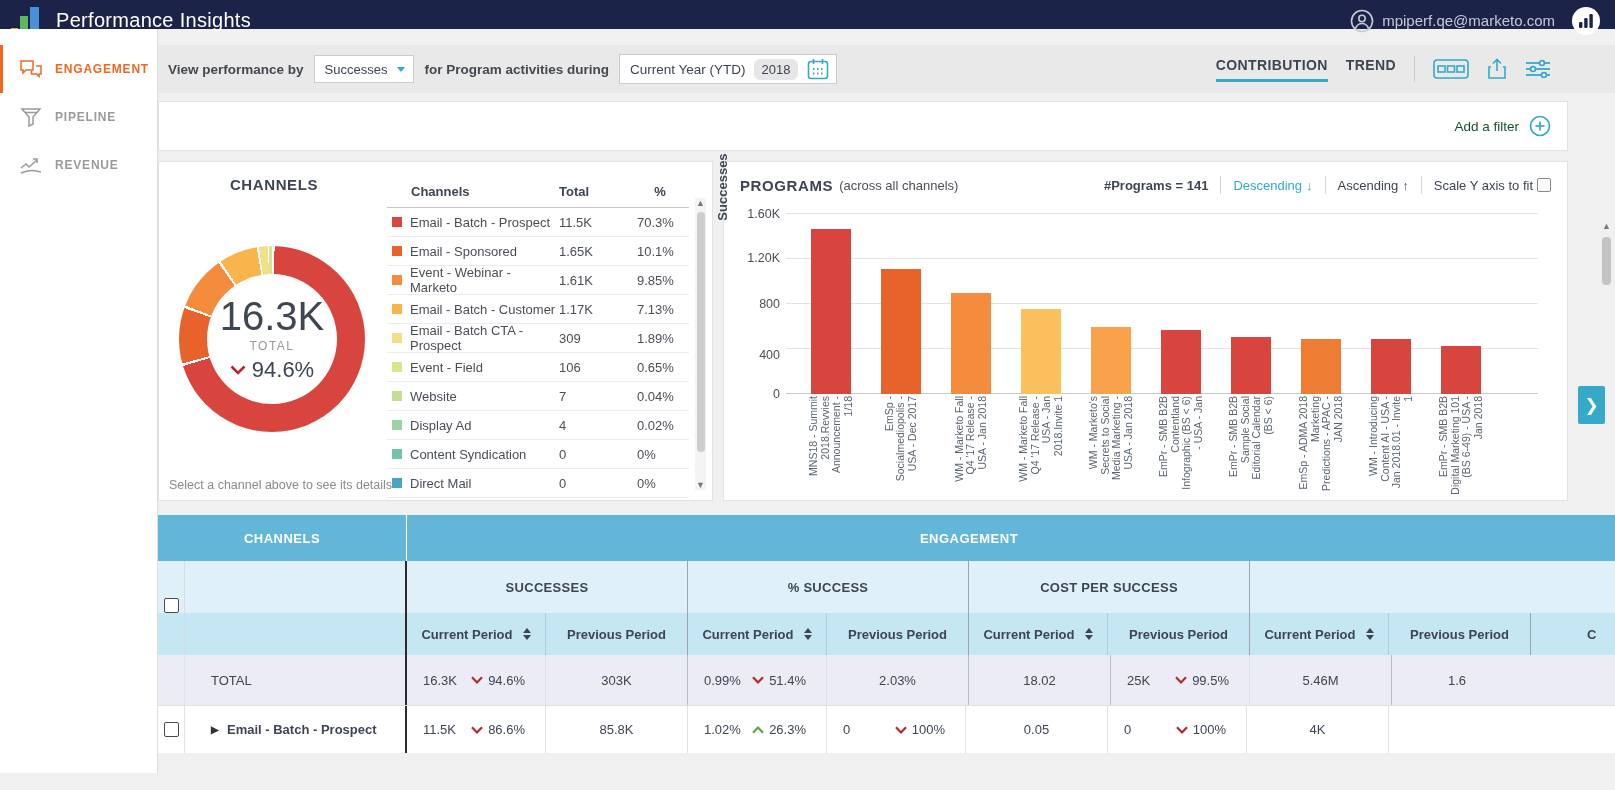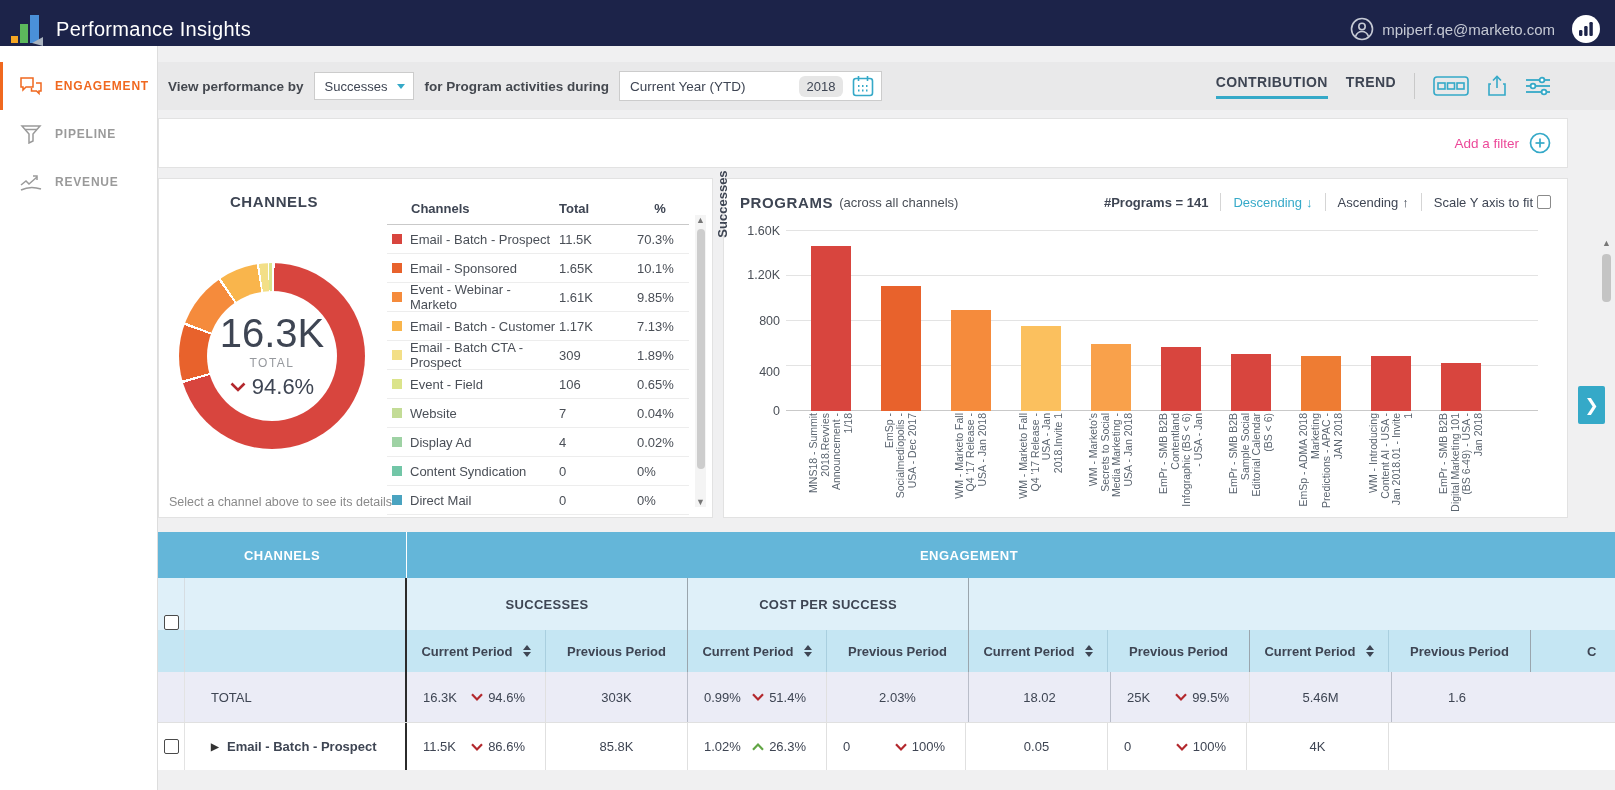--- a/index.html
+++ b/index.html
@@ -1,48 +1,48 @@
 <!DOCTYPE html>
 <html><head>
 <meta charset="utf-8">
 <style>
   * { margin:0; padding:0; box-sizing:border-box; }
   html,body { width:1615px; height:790px; overflow:hidden; }
   body { font-family:"Liberation Sans", sans-serif; background:#f0f0f1; color:#3e4553; position:relative; }
 
   
-  .topnav { height:46px; background:#1c2349; display:flex; align-items:center; padding:12px 14px 0 10px; }
+  .topnav { height:29px; background:#1c2349; display:flex; align-items:center; padding:12px 14px 0 10px; }
   .topnav .title { color:#fff; font-size:20px; font-weight:400; margin-left:12px; letter-spacing:.3px; }
   .topnav .spacer { flex:1; }
   .topnav .email { color:#c5c9d4; font-size:15px; margin:0 16px 0 8px; }
 
   
   .layout { display:flex; height:744px; }
   .sidebar { width:158px; background:#fff; border-right:1px solid #ddd; padding-top:16px; flex:none; }
   .side-item { height:48px; display:flex; align-items:center; gap:12px; padding-left:16px; border-left:3px solid transparent; cursor:pointer; }
   .side-item .lbl { font-size:12px; font-weight:bold; letter-spacing:.8px; color:#9a9a9a; }
   .side-item.active { border-left-color:#f0681f; }
   .side-item.active .lbl { color:#f0681f; }
   .main { flex:1; position:relative; }
 
   
   .toolbar { margin-top:16px; height:48px; background:#e9e9ea; display:flex; align-items:center; padding:0 64px 0 10px; gap:10px; }
   .tb-label { font-size:13.5px; font-weight:bold; color:#44484f; }
   .dropdown { background:#fff; border:1px solid #ccc; height:28px; display:flex; align-items:center; gap:10px; padding:0 8px 0 10px; font-size:13px; cursor:pointer; }
   .caret-down { width:0; height:0; border-left:4px solid transparent; border-right:4px solid transparent; border-top:5px solid #35a9c8; }
   .datebox { background:#fff; border:1px solid #ccc; height:30px; display:flex; align-items:center; gap:8px; padding:0 6px 0 10px; font-size:13.5px; cursor:pointer; }
-  .yearchip { background:#e6e6e6; border-radius:6px; padding:3px 8px; font-size:13px;margin-left:45px; }
+  .yearchip { background:#e6e6e6; border-radius:6px; padding:3px 8px; font-size:13px; }
   .tb-right { margin-left:auto; display:flex; align-items:center; gap:18px; }
   .tab { font-size:14px; font-weight:bold; letter-spacing:.4px; color:#3e4553; padding-bottom:6px; border-bottom:3px solid transparent; cursor:pointer; }
   .tab.active { border-bottom-color:#35a9c8; }
   .vsep { width:1px; height:26px; background:#c9c9c9; }
 
   
   .filter-card { margin-top:8px; width:1410px; height:50px; background:#fff; border:1px solid #e2e2e2; display:flex; align-items:center; justify-content:flex-end; gap:10px; padding-right:16px; }
-  .filter-card .txt { color:#ec4899; font-size:13.5px; }
+  .filter-card .txt { color:#14532d; font-size:13.5px; }
 
   
   .panels { margin-top:10px; display:flex; gap:10px; width:1410px; }
   .card { background:#fff; border:1px solid #e2e2e2; height:340px; position:relative; }
   .channels-card { width:555px; flex:none; }
   .programs-card { flex:1; }
   .card-title { font-size:15px; font-weight:bold; letter-spacing:.6px; color:#3e4553; }
 
   
   .channels-card .card-title { position:absolute; top:14px; left:0; width:230px; text-align:center; }
@@ -467,20 +467,21 @@
       <div class="t-bluehead">
         <div class="bh-left">CHANNELS</div>
         <div class="bh-right">ENGAGEMENT</div>
         <div class="bh-fill"></div>
       </div>
       <div class="t-headblock">
         <div class="t-grouprow" id="grouprow">
             <div class="col-check"></div>
             <div class="col-label"></div>
             <div class="g-cell">SUCCESSES</div>
+            <div class="g-cell">% SUCCESS</div>
             <div class="g-cell">COST PER SUCCESS</div>
             <div class="g-fill"></div>
           </div>
         <div class="t-subrow" id="subrow">
             <div class="col-check"></div>
             <div class="col-label"></div>
             <div class="s-cur">
               <span>Current Period</span>
               <span class="sort-icon">
                 <i class="up"></i>

